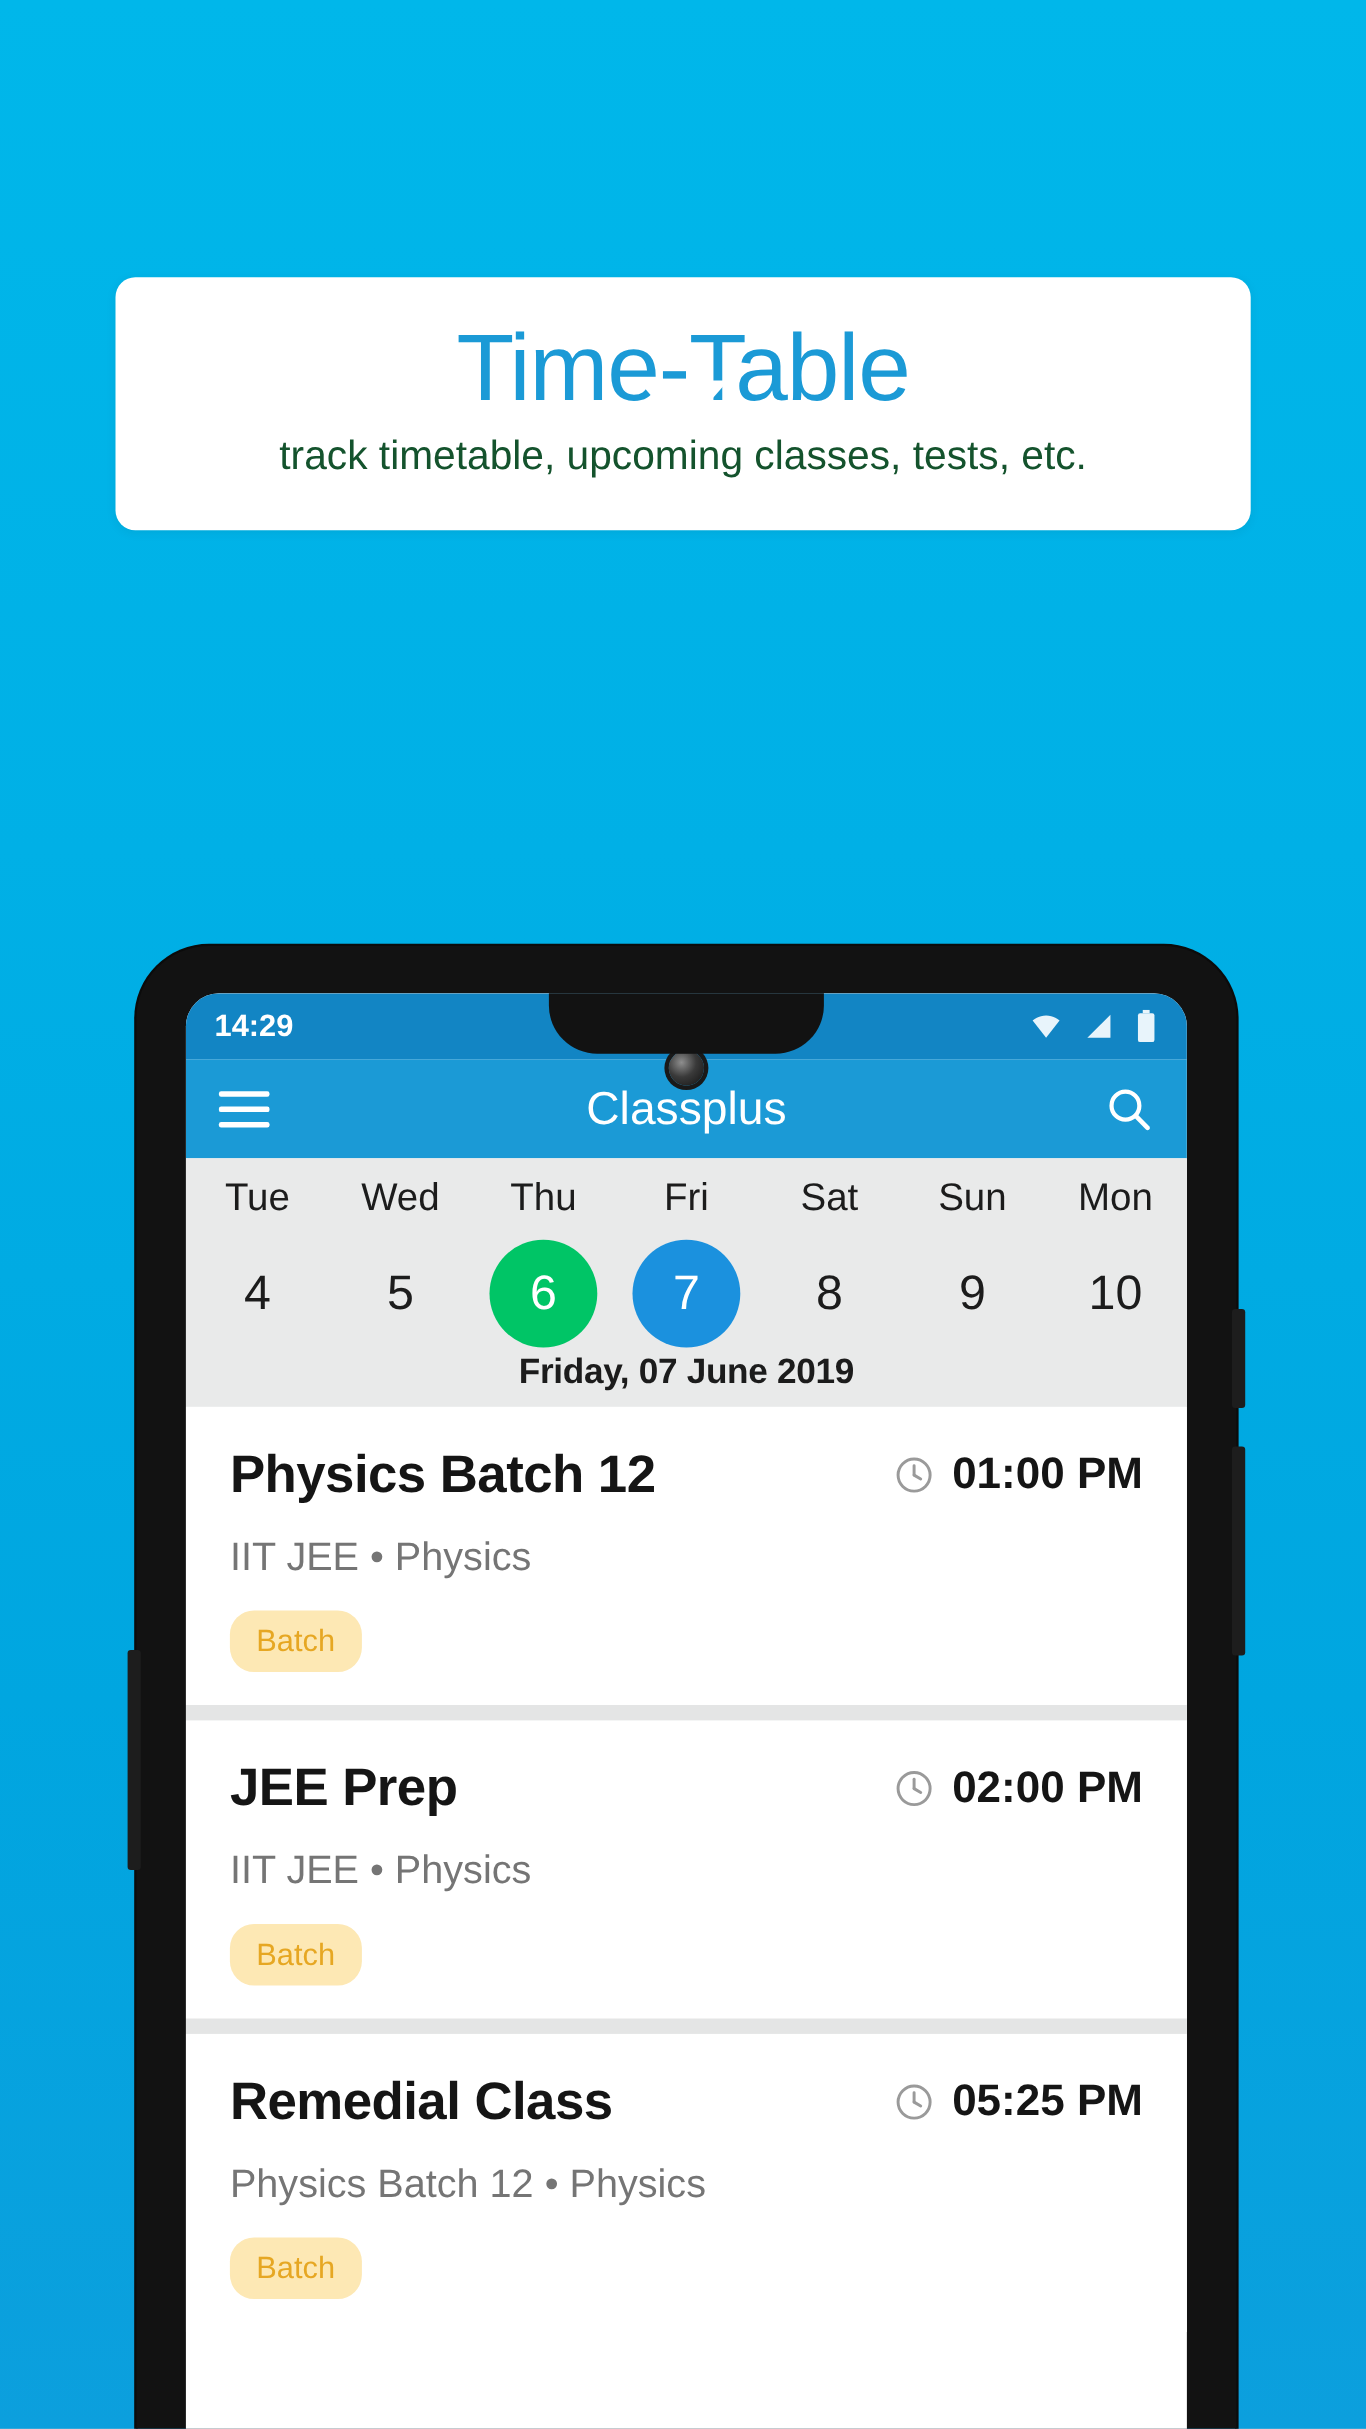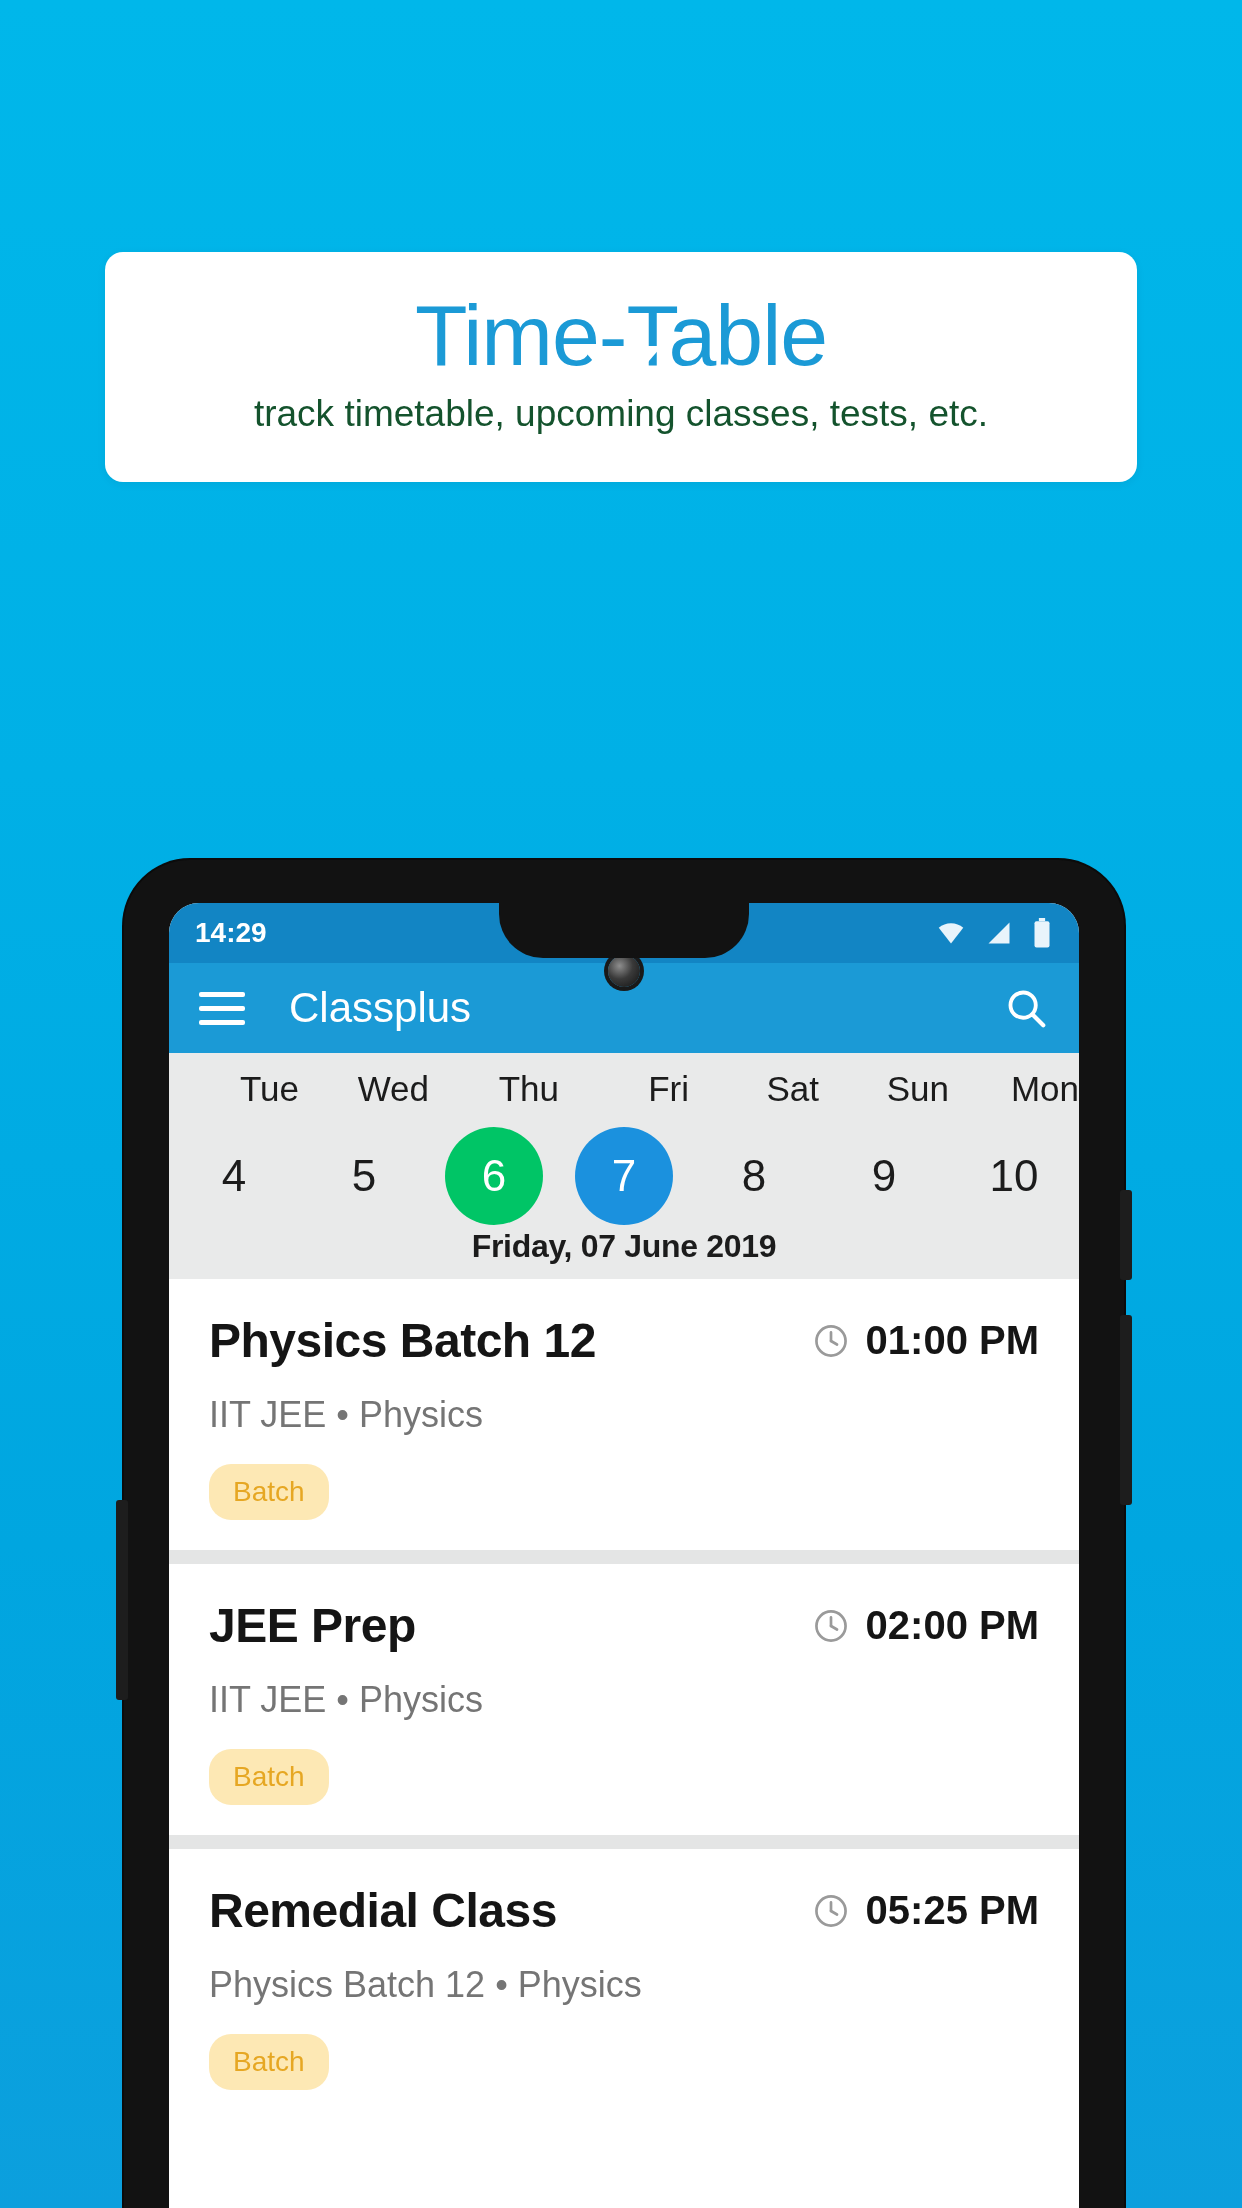--- a/index.html
+++ b/index.html
@@ -75,31 +75,31 @@
   .camera{
     position:absolute; left:50%; top:52px; transform:translateX(-50%);
     width:32px;height:32px;border-radius:50%;
     background:radial-gradient(circle at 36% 34%, #8e8e8e 0%, #3a3a3a 45%, #111 100%);
     box-shadow:0 0 0 4px #191919;
   }
 
   
   .app-bar{
     height:90px; background:#1b9ad6; display:flex; align-items:center;
-    padding:0 30px; gap:44px;
+    padding:0 30px; gap:20px;text-align:center;
   }
   .hamburger{ width:46px; display:flex;flex-direction:column;gap:9px;cursor:pointer;}
   .hamburger span{ display:block;height:5px;background:#fff;border-radius:2px;}
   .app-title{ color:#fff;font-size:42px;font-weight:400; flex:1;}
   .search-ico{ width:46px;height:46px; }
 
   
   .date-strip{ background:#e9eaea; padding:16px 0 14px 0;}
   .days-row,.nums-row{ display:flex; }
-  .day-cell{ flex:1; text-align:right; }
+  .day-cell{ flex:1; text-align:center; }
   .day-name{ font-size:35px; color:#1c1c1c; }
   .nums-row{ margin-top:18px; align-items:center; }
   .num-wrap{ flex:1; display:flex;align-items:center;justify-content:center; height:98px;}
   .num{ font-size:44px; color:#1c1c1c; width:98px;height:98px;
         display:flex;align-items:center;justify-content:center;border-radius:50%;}
   .num.green{ background:#00c566; color:#fff; }
   .num.blue{ background:#1b91de; color:#fff; }
   .date-label{ text-align:center;font-size:32px;color:#1c1c1c;margin-top:3px;
                font-weight:700; letter-spacing:-0.3px;}
 

